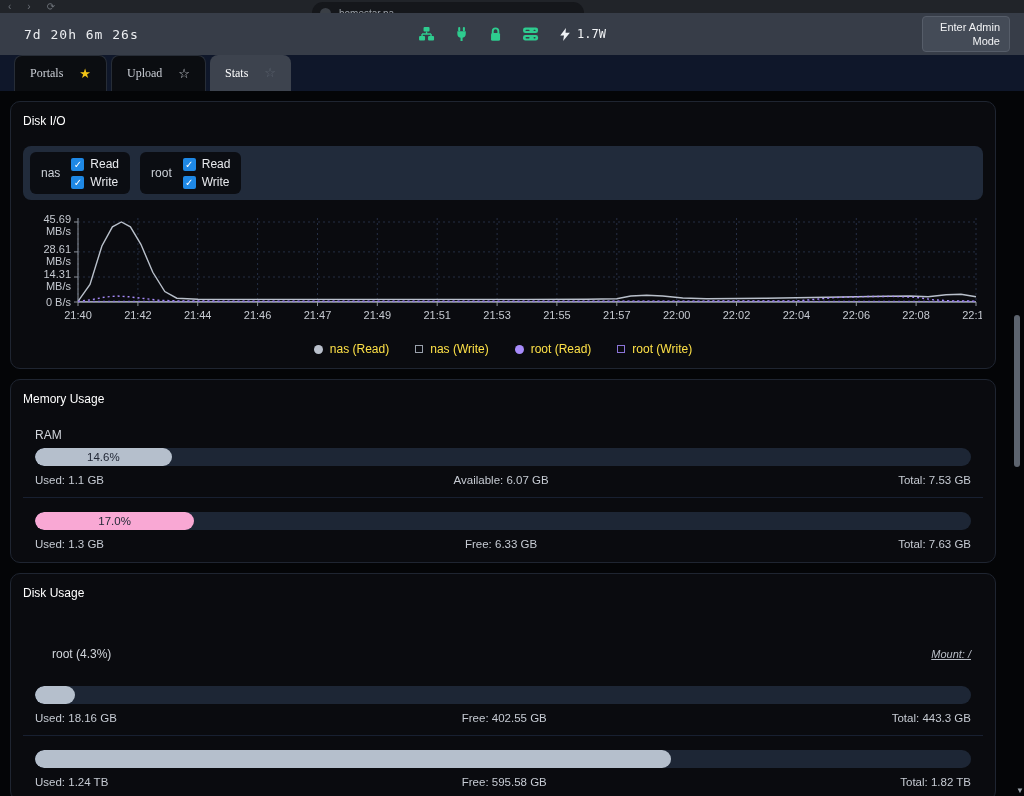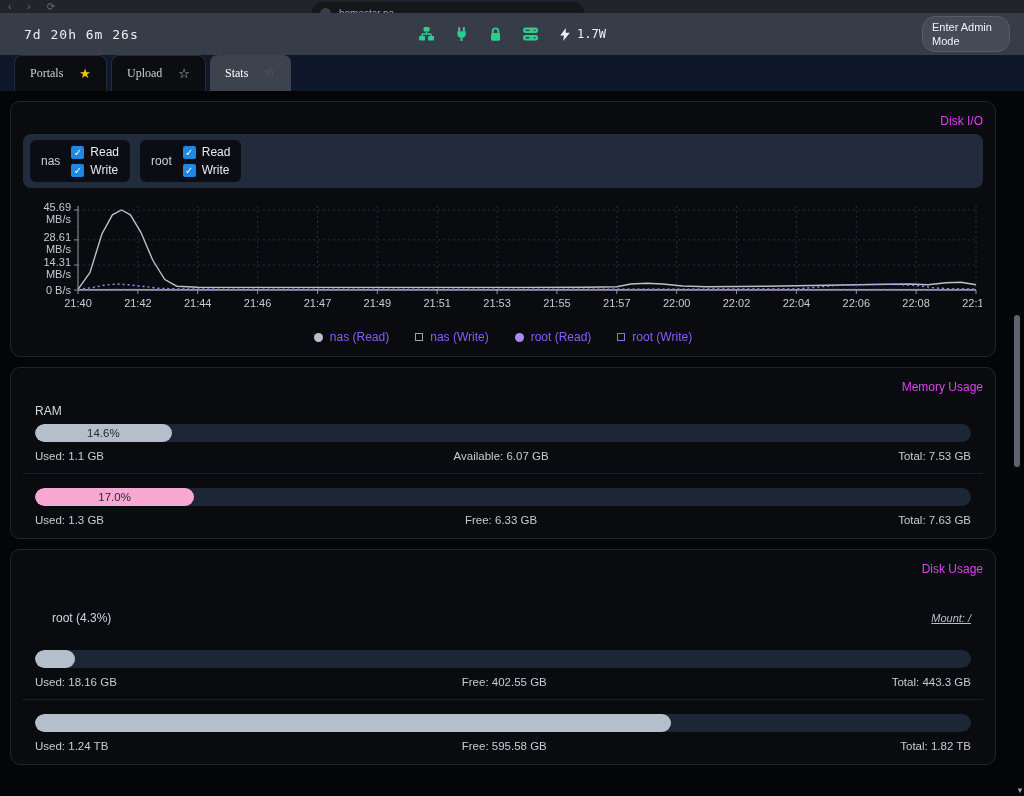--- a/index.html
+++ b/index.html
@@ -15,56 +15,56 @@
   .url-text { color:#9aa0a8; font-size:10px; }
 
   
   .topbar { height:42px; background:#373d48; display:flex; align-items:center; padding:0 14px; position:relative; }
   .uptime { font-family:"DejaVu Sans Mono", monospace; font-size:13px; color:#eceef1; letter-spacing:1px;margin-left:10px; }
   .status-cluster { position:absolute; left:50%; transform:translateX(-50%); display:flex; align-items:center; gap:19px; }
   .status-cluster svg { display:block; }
   .power { display:flex; align-items:center; gap:5px; }
   .power-text { font-family:"DejaVu Sans Mono", monospace; font-size:12px; color:#f2f4f6; }
   .admin-btn { margin-left:auto; background:#444b57; border:1px solid #565d69; color:#f2f3f5;
-    font-size:11px; line-height:1.3; padding:3px 9px; border-radius:13px; text-align:left; width:88px; cursor:pointer; }
+    font-size:11px; line-height:1.3; padding:3px 9px; border-radius:4px; text-align:right; width:88px; cursor:pointer; }
 
   
   .tabbar { display:flex; gap:4px; padding-left:14px; height:36px; background:#0f172a;font-family:Liberation Serif, serif; }
   .tab { display:flex; align-items:center; gap:16px; padding:0 15px; font-size:12px;
     border-radius:8px 8px 0 0; cursor:pointer; color:#c9cdd4; }
   .tab.inactive { background:#0b0d11; border:1px solid #272d37; border-bottom:none; }
   .tab.active { background:#3d434e; color:#ffffff; }
   .star { font-size:13px; }
   .star.gold { color:#f2c416; }
   .star.light { color:#c9cdd4; }
   .star.dim { color:#5b626a; color:#5b626e; }
 
   
   .content { padding:10px 28px 0 10px; }
   .panel { border:1px solid #1f2531; border-radius:10px; background:#0a0b0f; margin-bottom:10px; padding:10px 12px 12px; }
-  .panel-title { text-align:right; font-size:12px; color:#d946ef; padding:2px 0 6px; }
+  .panel-title { text-align:left; font-size:12px; color:#ffffff; padding:2px 0 18px; }
 
   
   .filter-strip { background:#212b3b; border-radius:8px; padding:6px 7px; display:flex; gap:10px; }
   .filter-card { background:#0b0d12; border-radius:6px; display:flex; align-items:center; gap:11px; padding:5px 11px; }
   .filter-label { font-size:12px; color:#ccd1d8; }
   .check-col { display:flex; flex-direction:column; gap:4px; }
   .check-row { display:flex; align-items:center; gap:6px; cursor:pointer; }
   .checkbox { width:13px; height:13px; background:#1e88e5; border-radius:2px; color:#ffffff;
     font-size:10px; line-height:13px; text-align:center; }
   .check-label { font-size:12px; color:#e8eaee; }
 
   
   .chart-wrap { margin-top:10px; }
   svg .grid { stroke:#252e44; stroke-width:1; stroke-dasharray:2 3; }
   svg .axis { stroke:#8d939c; stroke-width:1; }
   svg .xlab { fill:#c6cad1; font-size:11px; text-anchor:middle; font-family:"Liberation Sans", sans-serif; }
   svg .ylab { fill:#c6cad1; font-size:11px; text-anchor:end; font-family:"Liberation Sans", sans-serif; }
   .legend { display:flex; justify-content:center; align-items:center; gap:26px; padding:8px 0 0; }
-  .legend-item { display:flex; align-items:center; gap:7px; font-size:12px; color:#8b5cf6; cursor:pointer; }
+  .legend-item { display:flex; align-items:center; gap:7px; font-size:12px; color:#fde047; cursor:pointer; }
   .mk-dot { width:9px; height:9px; border-radius:50%; }
   .mk-sq { width:8px; height:8px; border-width:1.5px; border-style:solid; background:transparent; }
 
   
   .bar-row { padding:4px 12px 0; }
   .bar-row.bordered { border-bottom:1px solid #182031; padding-bottom:11px; margin-bottom:10px; }
   .bar-label { font-size:12px; color:#d2d6dc; margin-bottom:6px; }
   .bar-head { display:flex; justify-content:space-between; align-items:baseline; margin-bottom:8px; margin-top:8px; }
   .mount { font-size:11px; color:#b9bec7; font-style:italic;text-decoration:underline; }
   .bar-track { height:18px; border-radius:9px; background:#1d2635; overflow:hidden; }

